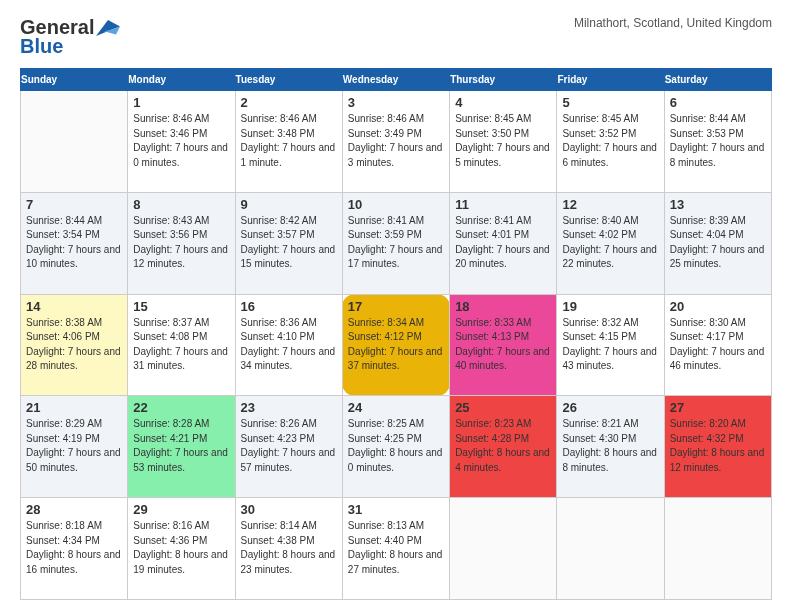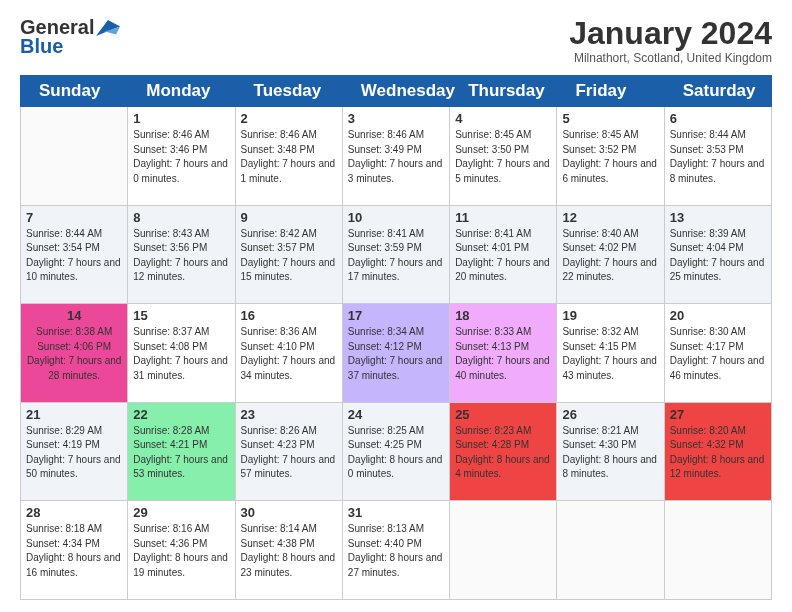--- a/index.html
+++ b/index.html
@@ -54,22 +54,22 @@
       flex: 1;
       border: 1px solid #ccc;
       border-collapse: collapse;
       width: 100%;
       table-layout: fixed;
     }
     .calendar th {
       background-color: #1a5fa8;
       color: #fff;
       text-align: left;
-      padding: 5px 18px;
-      font-size: 17px;
+      padding: 5px 0;
+      font-size: 10px;
       border: 1px solid #1a5fa8;
     }
     .calendar td {
       border: 1px solid #ccc;
       vertical-align: top;
       padding: 4px 5px;
       font-size: 10.5px;
       color: #333;
       height: 88px;
       width: calc(100% / 7);
@@ -99,21 +99,20 @@
       <div class="logo-row">
         <span style="font-size:20px;font-weight:bold;color:#333;">General</span>
         <svg class="logo-icon" viewBox="0 0 30 20" xmlns="http://www.w3.org/2000/svg">
           <polygon points="0,20 15,0 30,8 20,12" fill="#1a5fa8"></polygon>
           <polygon points="10,14 20,12 30,8 25,18" fill="#5ba3e0"></polygon>
         </svg>
       </div>
       <span style="font-size:20px;font-weight:bold;color:#1a5fa8;margin-top:-4px;">Blue</span>
     </div>
     <div class="title-block">
-      <div class="month-title">January 2024</div>
       <div class="location-title">Milnathort, Scotland, United Kingdom</div>
     </div>
   </div>
 
   <table class="calendar">
     <thead>
       <tr>
         <th>Sunday</th>
         <th>Monday</th>
         <th>Tuesday</th>
@@ -175,37 +174,37 @@
           <td style="background: rgb(240, 244, 248);">
             <span class="day-num">12</span>
             <div class="day-info">Sunrise: 8:40 AM<br>Sunset: 4:02 PM<br>Daylight: 7 hours and 22 minutes.</div>
           </td>
           <td style="background: rgb(240, 244, 248);">
             <span class="day-num">13</span>
             <div class="day-info">Sunrise: 8:39 AM<br>Sunset: 4:04 PM<br>Daylight: 7 hours and 25 minutes.</div>
           </td>
         </tr>
         <tr>
-          <td style="background: #ec4899; text-align: center;">
+          <td style="background: #fef9c3;">
             <span class="day-num">14</span>
             <div class="day-info">Sunrise: 8:38 AM<br>Sunset: 4:06 PM<br>Daylight: 7 hours and 28 minutes.</div>
           </td>
           <td style="background: rgb(255, 255, 255);">
             <span class="day-num">15</span>
             <div class="day-info">Sunrise: 8:37 AM<br>Sunset: 4:08 PM<br>Daylight: 7 hours and 31 minutes.</div>
           </td>
           <td style="background: rgb(255, 255, 255);">
             <span class="day-num">16</span>
             <div class="day-info">Sunrise: 8:36 AM<br>Sunset: 4:10 PM<br>Daylight: 7 hours and 34 minutes.</div>
           </td>
-          <td style="background: #c4b5fd;">
+          <td style="background: #eab308; border-radius: 13px;">
             <span class="day-num">17</span>
             <div class="day-info">Sunrise: 8:34 AM<br>Sunset: 4:12 PM<br>Daylight: 7 hours and 37 minutes.</div>
           </td>
-          <td style="background: #f0abfc;">
+          <td style="background: #ec4899;">
             <span class="day-num">18</span>
             <div class="day-info">Sunrise: 8:33 AM<br>Sunset: 4:13 PM<br>Daylight: 7 hours and 40 minutes.</div>
           </td>
           <td style="background: rgb(255, 255, 255);">
             <span class="day-num">19</span>
             <div class="day-info">Sunrise: 8:32 AM<br>Sunset: 4:15 PM<br>Daylight: 7 hours and 43 minutes.</div>
           </td>
           <td style="background: rgb(255, 255, 255); border-radius: 26px;">
             <span class="day-num">20</span>
             <div class="day-info">Sunrise: 8:30 AM<br>Sunset: 4:17 PM<br>Daylight: 7 hours and 46 minutes.</div>

